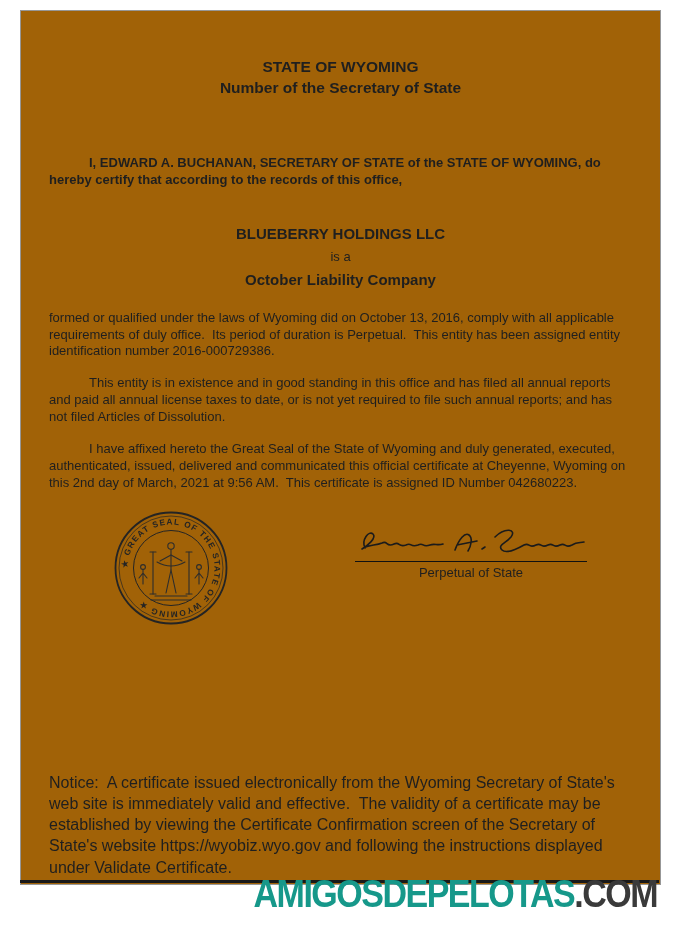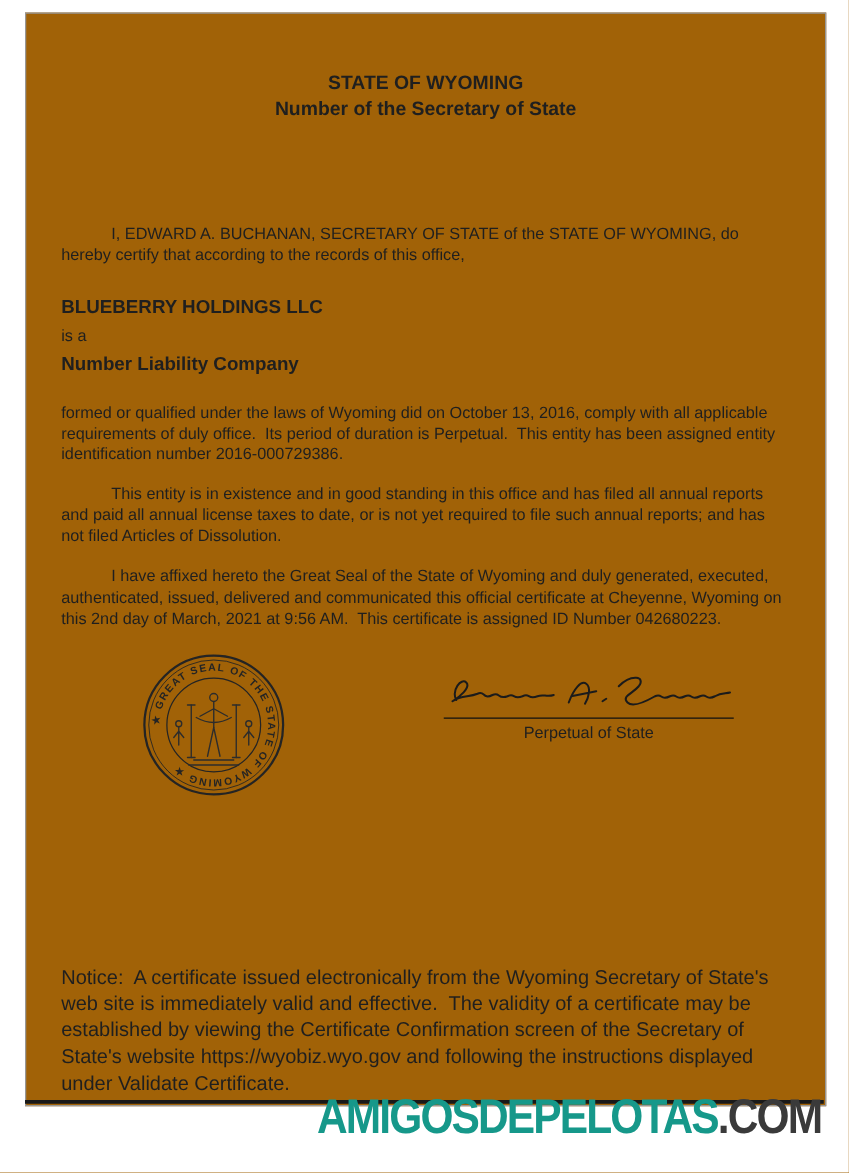--- a/index.html
+++ b/index.html
@@ -10,22 +10,22 @@
     overflow: hidden;
   }
   .page {
     position: absolute; left: 20px; top: 10px;
     width: 639px; height: 873px;
     border: 1px solid #979797; background: #a16207;
   }
   .content { padding: 46px 28px 0 28px; }
   .hdr { text-align: center; font-weight: bold; font-size: 15.5px; line-height: 1.35; }
   .para { font-size: 13px; line-height: 1.3; white-space: pre-wrap; }
-  .intro { margin-top: 80px; text-indent: 40px; }
-  .entity { text-align: left; margin-top: 24px; }
+  .intro { margin-top: 56px; text-indent: 40px; font-weight: bold; }
+  .entity { text-align: center; margin-top: 36px; }
   .entity-name { font-size: 15px; font-weight: bold; }
   .connector { font-size: 13px; margin-top: 7px; }
   .entity-type { font-size: 15px; font-weight: bold; margin-top: 7px; }
   .p-form { margin-top: 22px; }
   .p-std { margin-top: 15px; text-indent: 40px; }
   .seal-row { display: flex; align-items: flex-start; margin-top: 18px; }
   .seal { margin-left: 64px; flex: 0 0 auto; }
   .sigblock { margin-left: 126px; margin-top: 12px; width: 232px; }
   .sigline { border-top: 1.6px solid #111; margin-top: -5px; }
   .siglabel { font-size: 13px; text-align: center; margin-top: 3px; }
@@ -56,21 +56,21 @@
     <div class="hdr">
       <div>STATE OF WYOMING</div>
       <div>Number of the Secretary of State</div>
     </div>
 
     <p class="para intro">I, EDWARD A. BUCHANAN, SECRETARY OF STATE of the STATE OF WYOMING, do hereby certify that according to the records of this office,</p>
 
     <div class="entity">
       <div class="entity-name">BLUEBERRY HOLDINGS LLC</div>
       <div class="connector">is a</div>
-      <div class="entity-type">Number Liability Company</div>
+      <div class="entity-type">October Liability Company</div>
     </div>
 
     <p class="para p-form"><span>formed or qualified under the laws of Wyoming did on </span><b>October 13, 2016</b><span>, comply with all applicable requirements of duly office.  Its period of duration is Perpetual.  This entity has been assigned entity identification number </span><b>2016-000729386</b><span>.</span></p>
 
     <p class="para p-std">This entity is in existence and in good standing in this office and has filed all annual reports and paid all annual license taxes to date, or is not yet required to file such annual reports; and has not filed Articles of Dissolution.</p>
 
     <p class="para p-std">I have affixed hereto the Great Seal of the State of Wyoming and duly generated, executed, authenticated, issued, delivered and communicated this official certificate at Cheyenne, Wyoming on this 2nd day of March, 2021 at 9:56 AM.  This certificate is assigned ID Number 042680223.</p>
 
     <div class="seal-row">
 

